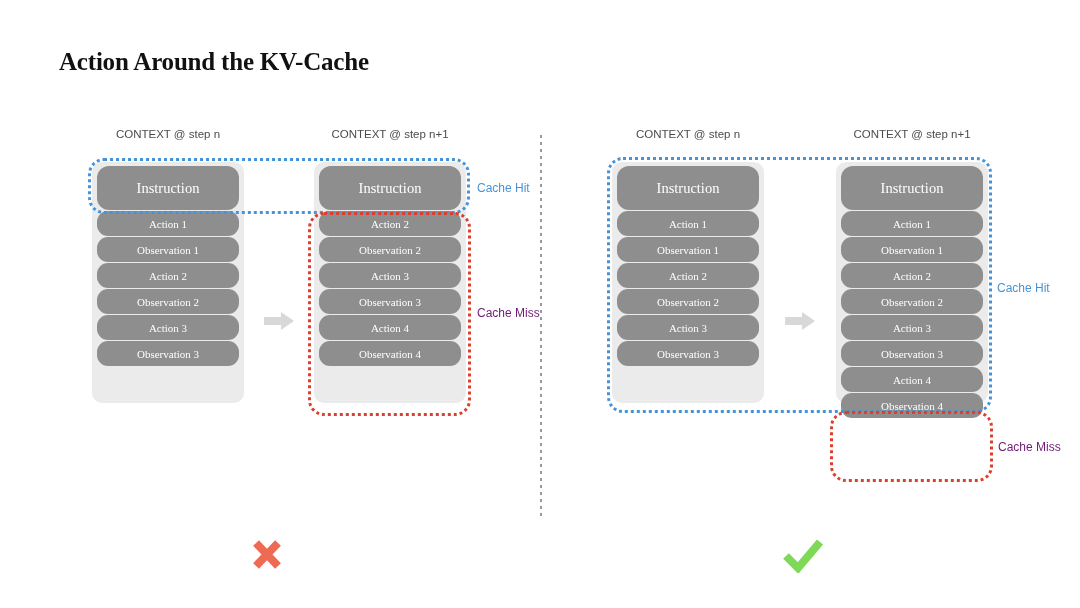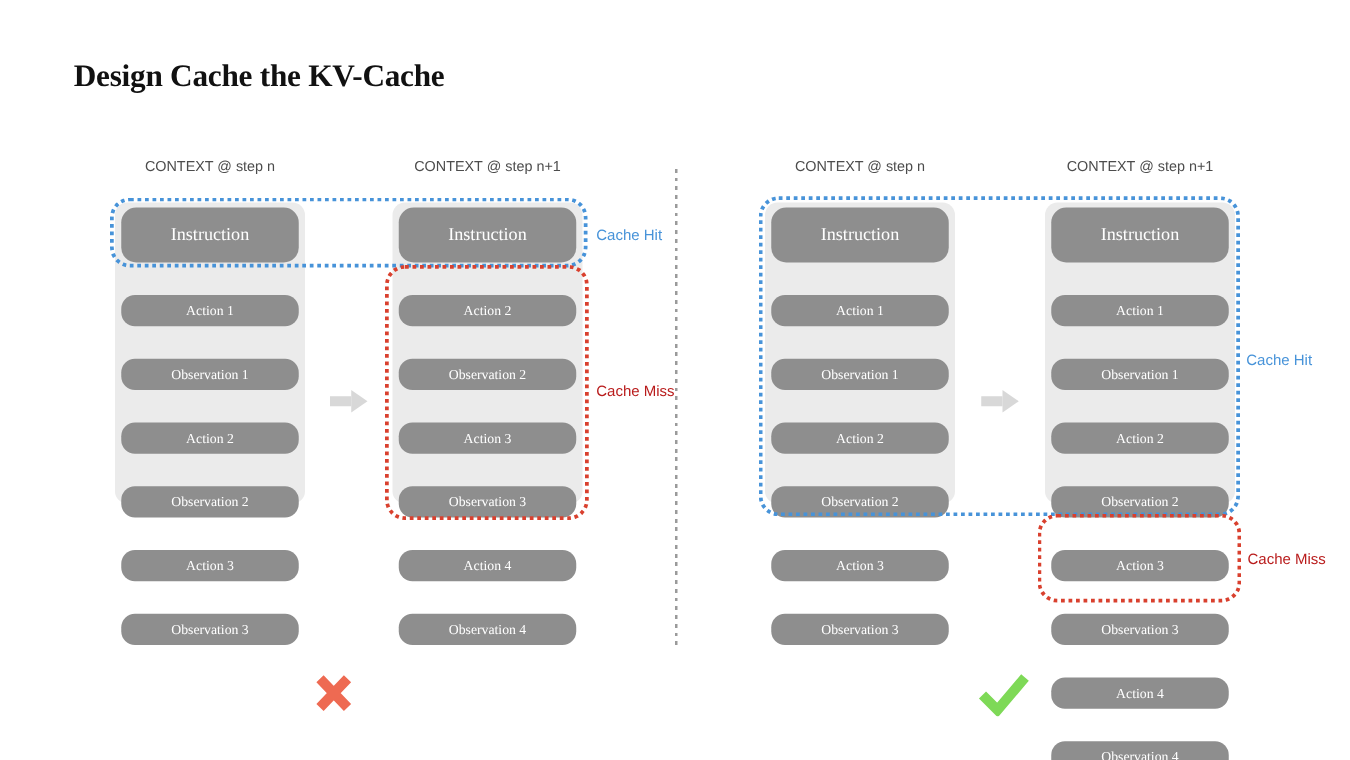--- a/index.html
+++ b/index.html
@@ -5,46 +5,46 @@
   html,body{margin:0;padding:0;background:#ffffff;}
   .canvas{position:relative;width:1080px;height:608px;background:#ffffff;overflow:hidden;
           font-family:"Liberation Sans",sans-serif;}
   .title{position:absolute;left:59px;top:48px;margin:0;
          font-family:"Liberation Serif",serif;font-weight:700;font-size:25px;color:#111;
          letter-spacing:-0.2px;}
   .col-header{position:absolute;top:128px;width:152px;text-align:center;
               font-size:11.5px;color:#4c4c4c;}
   .context-col{position:absolute;top:162px;width:152px;height:241px;background:#ebebeb;
                border-radius:10px;box-sizing:border-box;padding:4px 5px;
-               display:flex;flex-direction:column;gap:26px;}
+               display:flex;flex-direction:column;gap:1px;}
   .box{min-height:25px;height:25px;background:#8e8e8e;border-radius:11px;color:#fff;
        font-family:"Liberation Serif",serif;font-size:11px;
        display:flex;align-items:center;justify-content:center;}
   .box.instruction{min-height:44px;height:44px;font-size:14.5px;border-radius:12px;}
   .region{position:absolute;box-sizing:border-box;border-radius:16px;pointer-events:none;}
   .region.hit{border:3px dotted #4793d9;}
   .region.miss{border:3px dotted #d9402e;}
   .cache-label{position:absolute;font-size:12px;white-space:nowrap;text-align:center;}
   .cache-label.hit{color:#4793d9;}
-  .cache-label.miss{color:#b91c1c;}
+  .cache-label.miss{color:#701a75;}
   .arrow{position:absolute;width:30px;height:18px;}
   .arrow .shaft{position:absolute;left:0;top:5px;width:17px;height:8px;background:#d8d8d8;}
   .arrow .head{position:absolute;left:17px;top:0;width:0;height:0;
                border-left:13px solid #d8d8d8;border-top:9px solid transparent;
                border-bottom:9px solid transparent;}
   .divider{position:absolute;left:540px;top:135px;width:2px;height:382px;
            background:repeating-linear-gradient(to bottom,#9a9a9a 0 3px,transparent 3px 7px);}
   .verdict{position:absolute;}
 </style>
 </head>
 <body>
 
 <div class="canvas">
 
-  <h1 class="title">Design Cache the KV-Cache</h1>
+  <h1 class="title">Action Around the KV-Cache</h1>
 
   <div>
     <div class="col-header" style="left:92px;">CONTEXT @ step n</div>
     <div class="col-header" style="left:314px;">CONTEXT @ step n+1</div>
 
     <div class="context-col" style="left:92px;">
         <div class="box instruction">Instruction</div>
         <div class="box">Action 1</div>
         <div class="box">Observation 1</div>
         <div class="box">Action 2</div>

